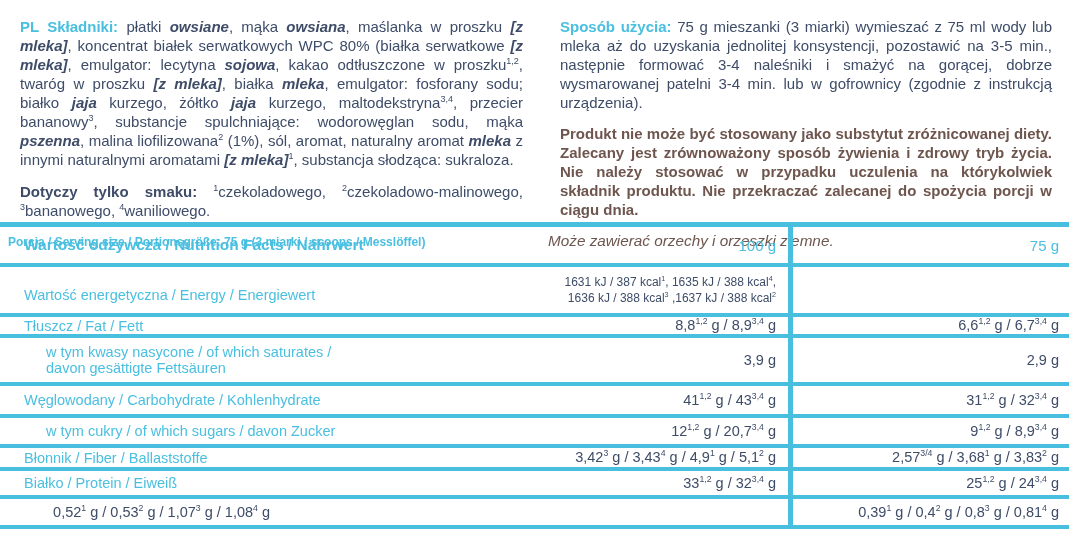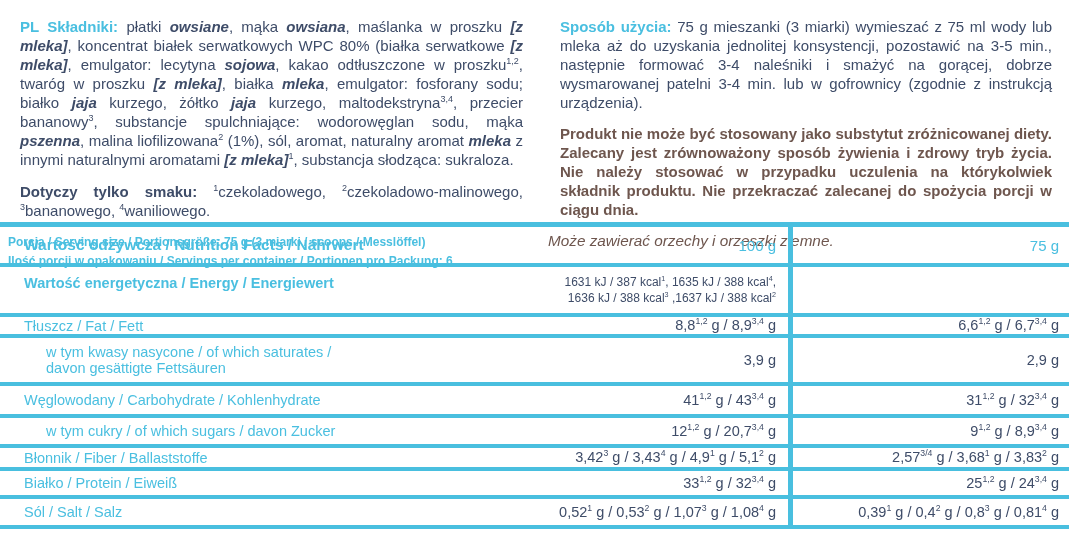--- a/index.html
+++ b/index.html
@@ -23,41 +23,40 @@
   .lsec{width:788px;display:flex;align-items:center;height:100%;}
   .tlabel{flex:1;padding-left:24px;color:#4abfe0;font-size:14.5px;line-height:16px;}
   .indent .tlabel{padding-left:46px;}
   .v100{width:270px;text-align:right;padding-right:12px;font-size:14.5px;line-height:17px;white-space:nowrap;color:#3e4c68;}
   .v75{flex:1;text-align:right;padding-right:10px;font-size:14.5px;line-height:17px;white-space:nowrap;color:#3e4c68;}
   .thead{height:40px;}
   .thead .tlabel{font-weight:700;font-size:15.5px;}
   .thead .v100,.thead .v75{color:#4abfe0;font-size:15px;}
   .r-energy{height:50px;}
   .r-energy .v100,.r-energy .v75{font-size:12px;line-height:16px;}
-  .r-energy .tlabel{align-self:flex-start;padding-top:8px;font-weight:bold;}
+  .r-energy .tlabel{align-self:flex-start;padding-top:20px;}
   .r-fat{height:21px;}
   .r-sat{height:48px;}
   .r-carb{height:32px;}
   .r-sugar{height:30px;}
   .r-fiber{height:23px;}
   .r-protein{height:28px;}
   .r-salt{height:30px;}
   .vdiv{position:absolute;top:0;bottom:0;left:788px;width:5px;background:#49bfdf;}
 </style>
 </head>
 <body>
 
 <div class="page">
 
   <div class="col-left">
     <p class="para"><span style="font-weight: 700; color: rgb(74, 191, 224);">PL Składniki: </span><span>płatki </span><span style="font-weight: 700; font-style: italic;">owsiane</span><span>, mąka </span><span style="font-weight: 700; font-style: italic;">owsiana</span><span>, maślanka w proszku </span><span style="font-weight: 700; font-style: italic;">[z mleka]</span><span>, koncentrat białek serwatkowych WPC 80% (białka serwatkowe </span><span style="font-weight: 700; font-style: italic;">[z mleka]</span><span>, emulgator: lecytyna </span><span style="font-weight: 700; font-style: italic;">sojowa</span><span>, kakao odtłuszczone w proszku</span><sup>1,2</sup><span>, twaróg w proszku </span><span style="font-weight: 700; font-style: italic;">[z mleka]</span><span>, białka </span><span style="font-weight: 700; font-style: italic;">mleka</span><span>, emulgator: fosforany sodu; białko </span><span style="font-weight: 700; font-style: italic;">jaja</span><span> kurzego, żółtko </span><span style="font-weight: 700; font-style: italic;">jaja</span><span> kurzego, maltodekstryna</span><sup>3,4</sup><span>, przecier bananowy</span><sup>3</sup><span>, substancje spulchniające: wodorowęglan sodu, mąka </span><span style="font-weight: 700; font-style: italic;">pszenna</span><span>, malina liofilizowana</span><sup>2</sup><span> (1%), sól, aromat, naturalny aromat </span><span style="font-weight: 700; font-style: italic;">mleka</span><span> z innymi naturalnymi aromatami </span><span style="font-weight: 700; font-style: italic;">[z mleka]</span><sup>1</sup><span>, substancja słodząca: sukraloza.</span></p>
     <p class="para flavors"><span style="font-weight: 700;">Dotyczy tylko smaku: </span><sup>1</sup><span>czekoladowego, </span><sup>2</sup><span>czekoladowo-malinowego, </span><sup>3</sup><span>bananowego, </span><sup>4</sup><span>waniliowego.</span></p>
     <div class="serving-block">
       <div class="serving-line">Porcja / Serving size / Portionsgröße: 75 g (3 miarki / scoops / Messlöffel)</div>
-      <div class="serving-line">Ilość porcji w opakowaniu / Servings per container / Portionen pro Packung: 6</div>
     </div>
   </div>
 
   <div class="col-right">
     <p class="para"><span style="font-weight: 700; color: rgb(74, 191, 224);">Sposób użycia: </span><span>75 g mieszanki (3 miarki) wymieszać z 75 ml wody lub mleka aż do uzyskania jednolitej konsystencji, pozostawić na 3-5 min., następnie formować 3-4 naleśniki i smażyć na gorącej, dobrze wysmarowanej patelni 3-4 min. lub w gofrownicy (zgodnie z instrukcją urządzenia).</span></p>
     <p class="para warning">Produkt nie może być stosowany jako substytut zróżnicowanej diety. Zalecany jest zrównoważony sposób żywienia i zdrowy tryb życia. Nie należy stosować w przypadku uczulenia na którykolwiek składnik produktu. Nie przekraczać zalecanej do spożycia porcji w ciągu dnia.</p>
     <p class="allergen">Może zawierać orzechy i orzeszki ziemne.</p>
   </div>
 
   <div class="ntable">
@@ -119,21 +118,20 @@
     <div class="trow r-protein">
       <div class="lsec">
         <div class="tlabel"><span>Białko / Protein / Eiweiß</span></div>
         <div class="v100"><span>33</span><sup>1,2</sup><span> g / 32</span><sup>3,4</sup><span> g</span></div>
       </div>
       <div class="v75"><span>25</span><sup>1,2</sup><span> g / 24</span><sup>3,4</sup><span> g</span></div>
     </div>
 
     <div class="trow r-salt">
       <div class="lsec">
-        <div class="tlabel"><span>Sól / Salt / Salz</span></div>
         <div class="v100"><span>0,52</span><sup>1</sup><span> g / 0,53</span><sup>2</sup><span> g / 1,07</span><sup>3</sup><span> g / 1,08</span><sup>4</sup><span> g</span></div>
       </div>
       <div class="v75"><span>0,39</span><sup>1</sup><span> g / 0,4</span><sup>2</sup><span> g / 0,8</span><sup>3</sup><span> g / 0,81</span><sup>4</sup><span> g</span></div>
     </div>
 
     <div class="vdiv"></div>
   </div>
 
 </div>
 

